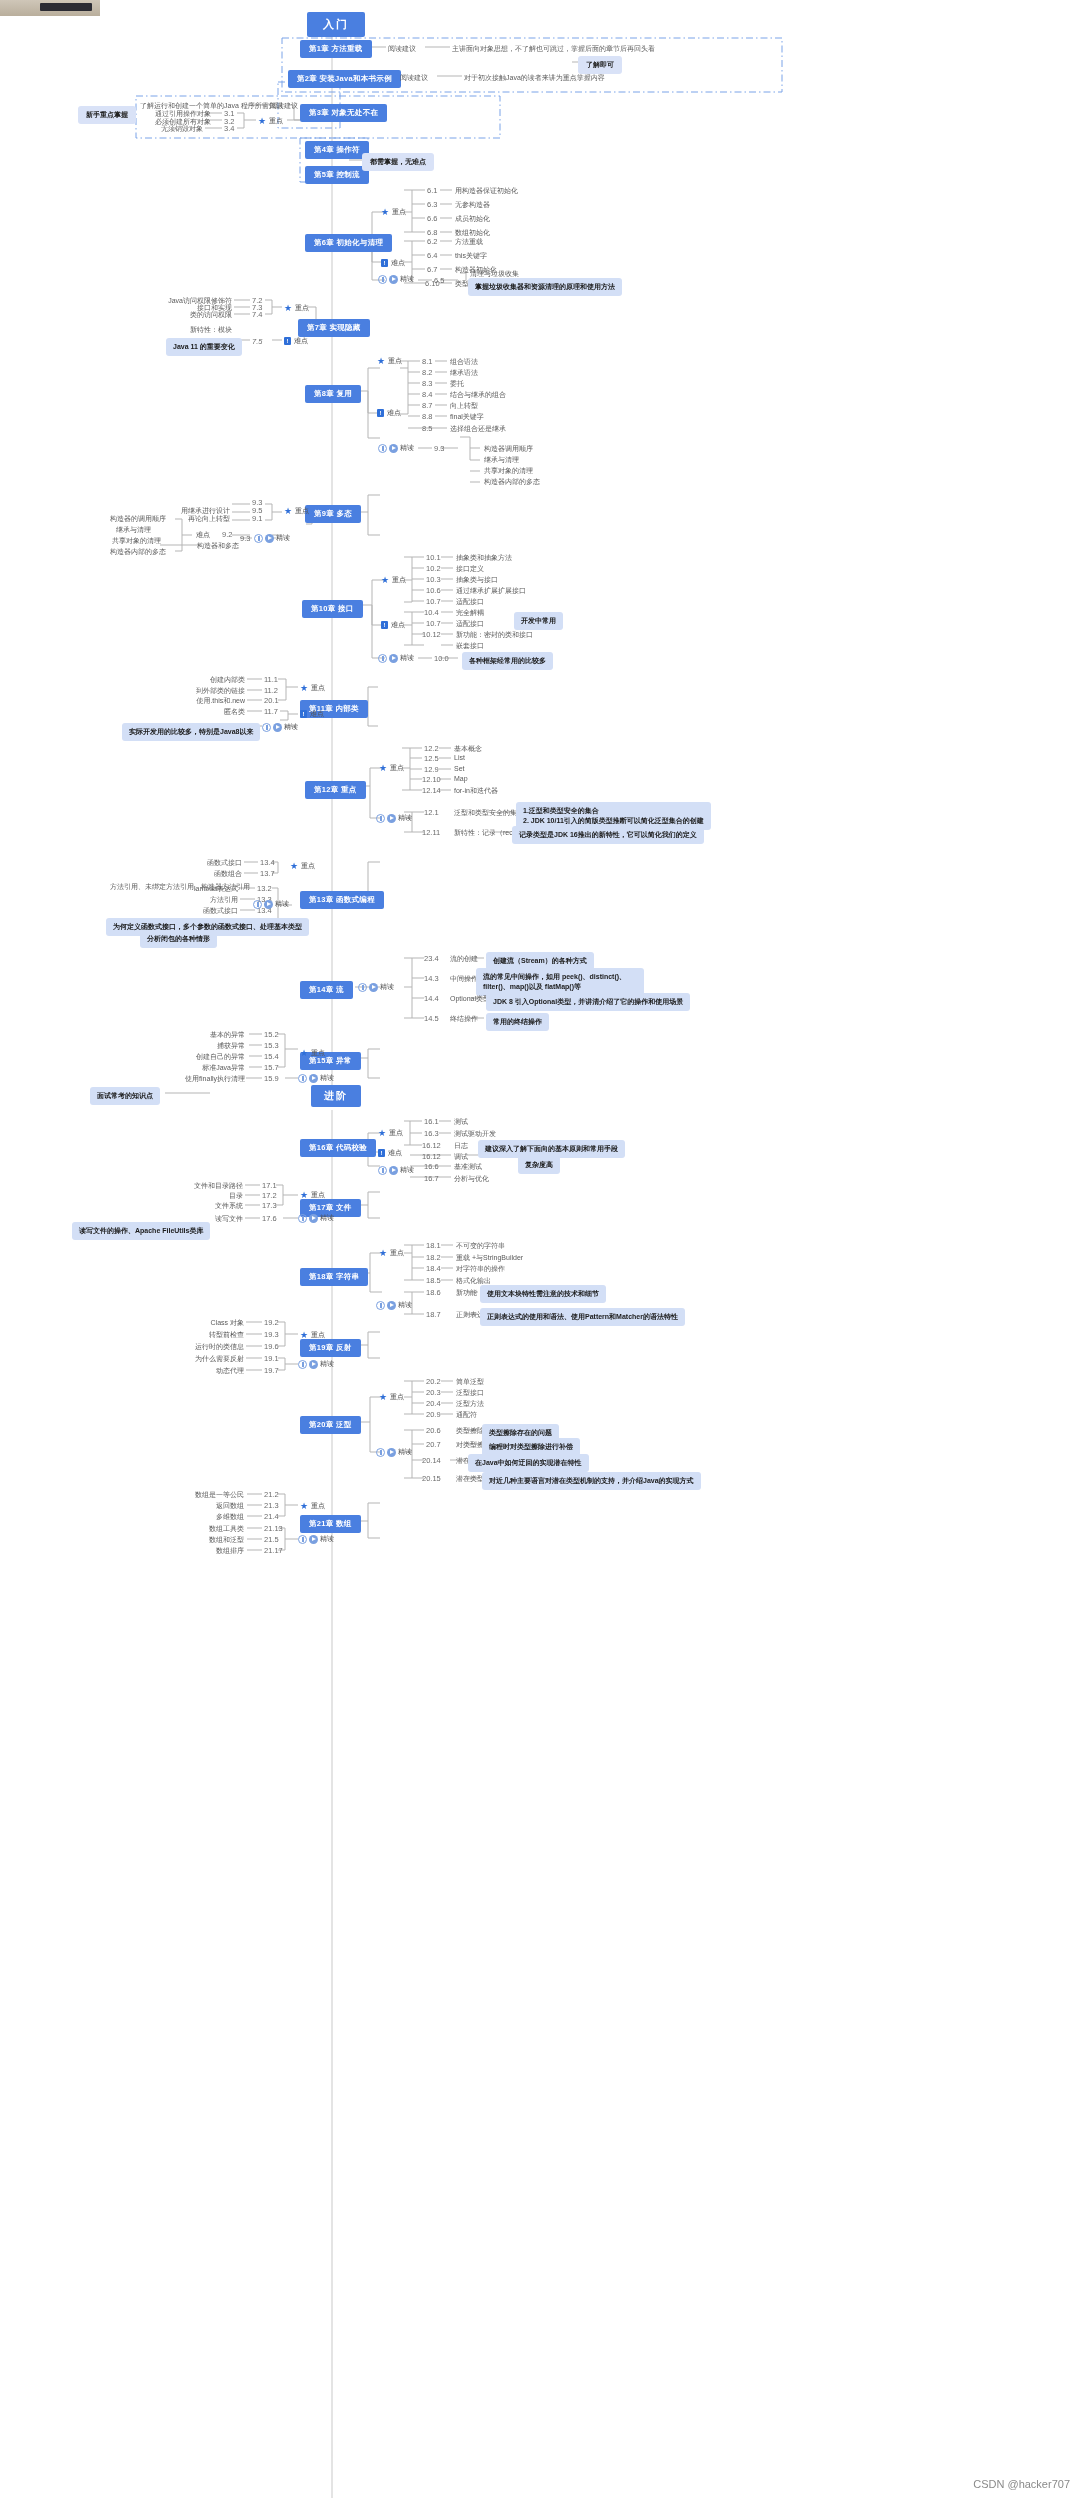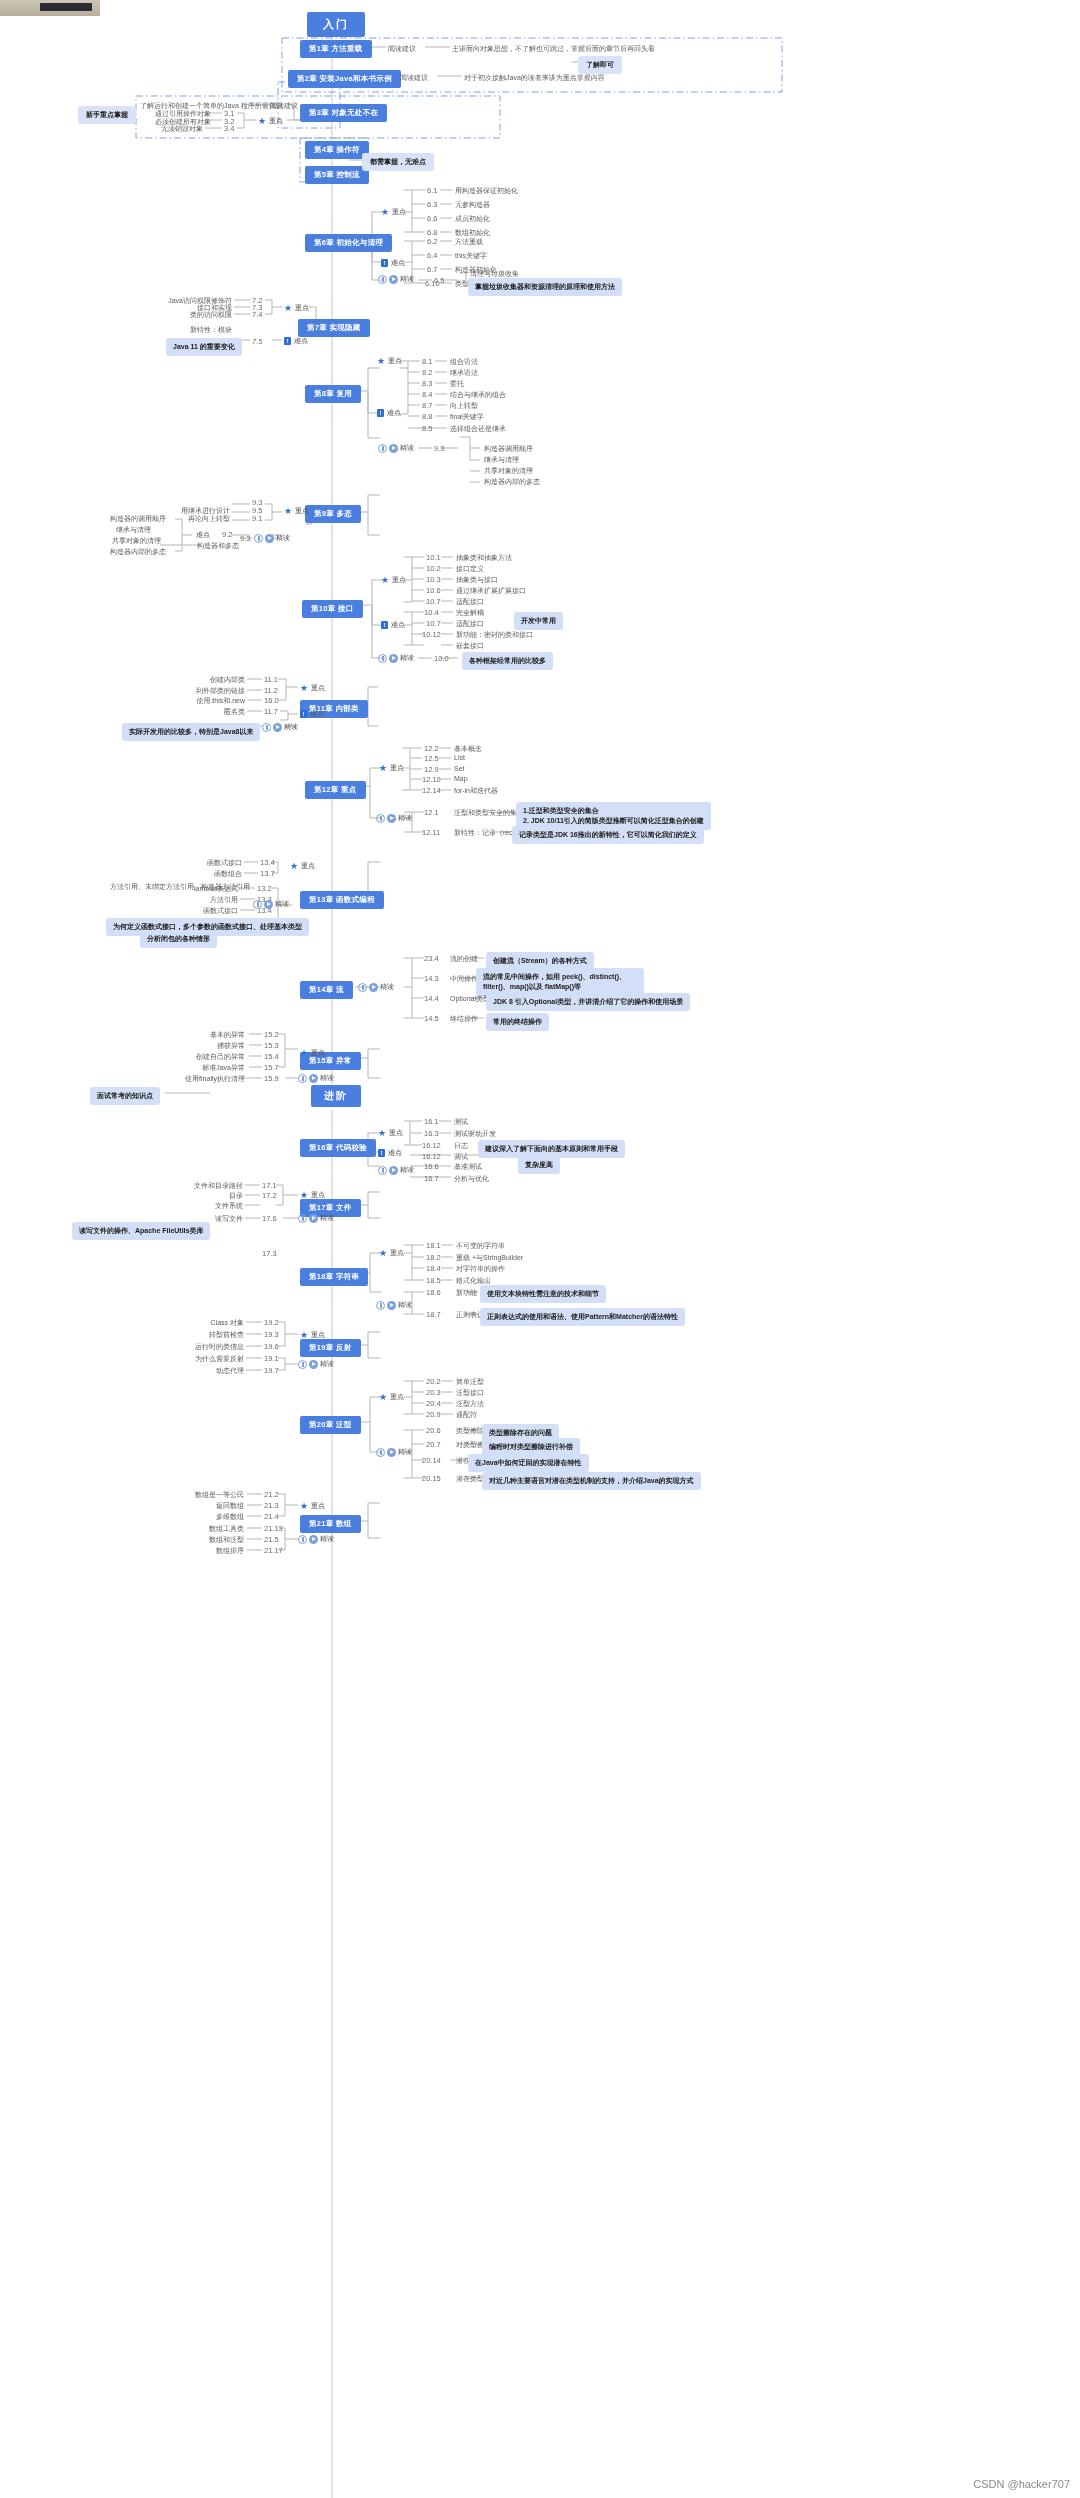--- a/index.html
+++ b/index.html
@@ -565,21 +565,21 @@
   </div>
   <div class="node num" style="left:434px; top:654px;">10.0</div>
   <div class="node callout" style="left:462px; top:652px;">各种框架经常用的比较多</div>
 
   <div class="node chap" style="left:300px; top:700px;">第11章 内部类</div>
   <div class="node leaf" style="left:175px; top:675px; width:70px; text-align:right;">创建内部类</div>
   <div class="node num" style="left:264px; top:675px;">11.1</div>
   <div class="node leaf" style="left:175px; top:686px; width:70px; text-align:right;">到外部类的链接</div>
   <div class="node num" style="left:264px; top:686px;">11.2</div>
   <div class="node leaf" style="left:175px; top:696px; width:70px; text-align:right;">使用.this和.new</div>
-  <div class="node num" style="left:264px; top:696px;">16.0</div>
+  <div class="node num" style="left:264px; top:696px;">20.1</div>
   <div class="node mark" style="left:300px; top:683px;">
     <span class="star">★</span>
     <span class="txt">重点</span>
   </div>
   <div class="node leaf" style="left:200px; top:707px; width:45px; text-align:right;">匿名类</div>
   <div class="node num" style="left:264px; top:707px;">11.7</div>
   <div class="node mark" style="left:300px; top:709px;">
     <span class="bang">!</span>
     <span class="txt">难点</span>
   </div>
@@ -716,21 +716,21 @@
   <div class="node num" style="left:424px; top:1174px;">16.7</div>
   <div class="node leaf" style="left:454px; top:1174px;">分析与优化</div>
   <div class="node callout" style="left:518px; top:1156px;">复杂度高</div>
 
   <div class="node chap" style="left:300px; top:1199px;">第17章 文件</div>
   <div class="node leaf" style="left:175px; top:1181px; width:68px; text-align:right;">文件和目录路径</div>
   <div class="node num" style="left:262px; top:1181px;">17.1</div>
   <div class="node leaf" style="left:175px; top:1191px; width:68px; text-align:right;">目录</div>
   <div class="node num" style="left:262px; top:1191px;">17.2</div>
   <div class="node leaf" style="left:175px; top:1201px; width:68px; text-align:right;">文件系统</div>
-  <div class="node num" style="left:262px; top:1201px;margin-top:48px;">17.3</div>
+  <div class="node num" style="left:262px; top:1201px;">17.3</div>
   <div class="node mark" style="left:300px; top:1190px;">
     <span class="star">★</span>
     <span class="txt">重点</span>
   </div>
   <div class="node leaf" style="left:185px; top:1214px; width:58px; text-align:right;">读写文件</div>
   <div class="node num" style="left:262px; top:1214px;">17.6</div>
   <div class="node readmark" style="left:298px; top:1213px;">
     <span class="ic-ppt"></span>
     <span class="ic-video"></span>
     <span class="txt">精读</span>

